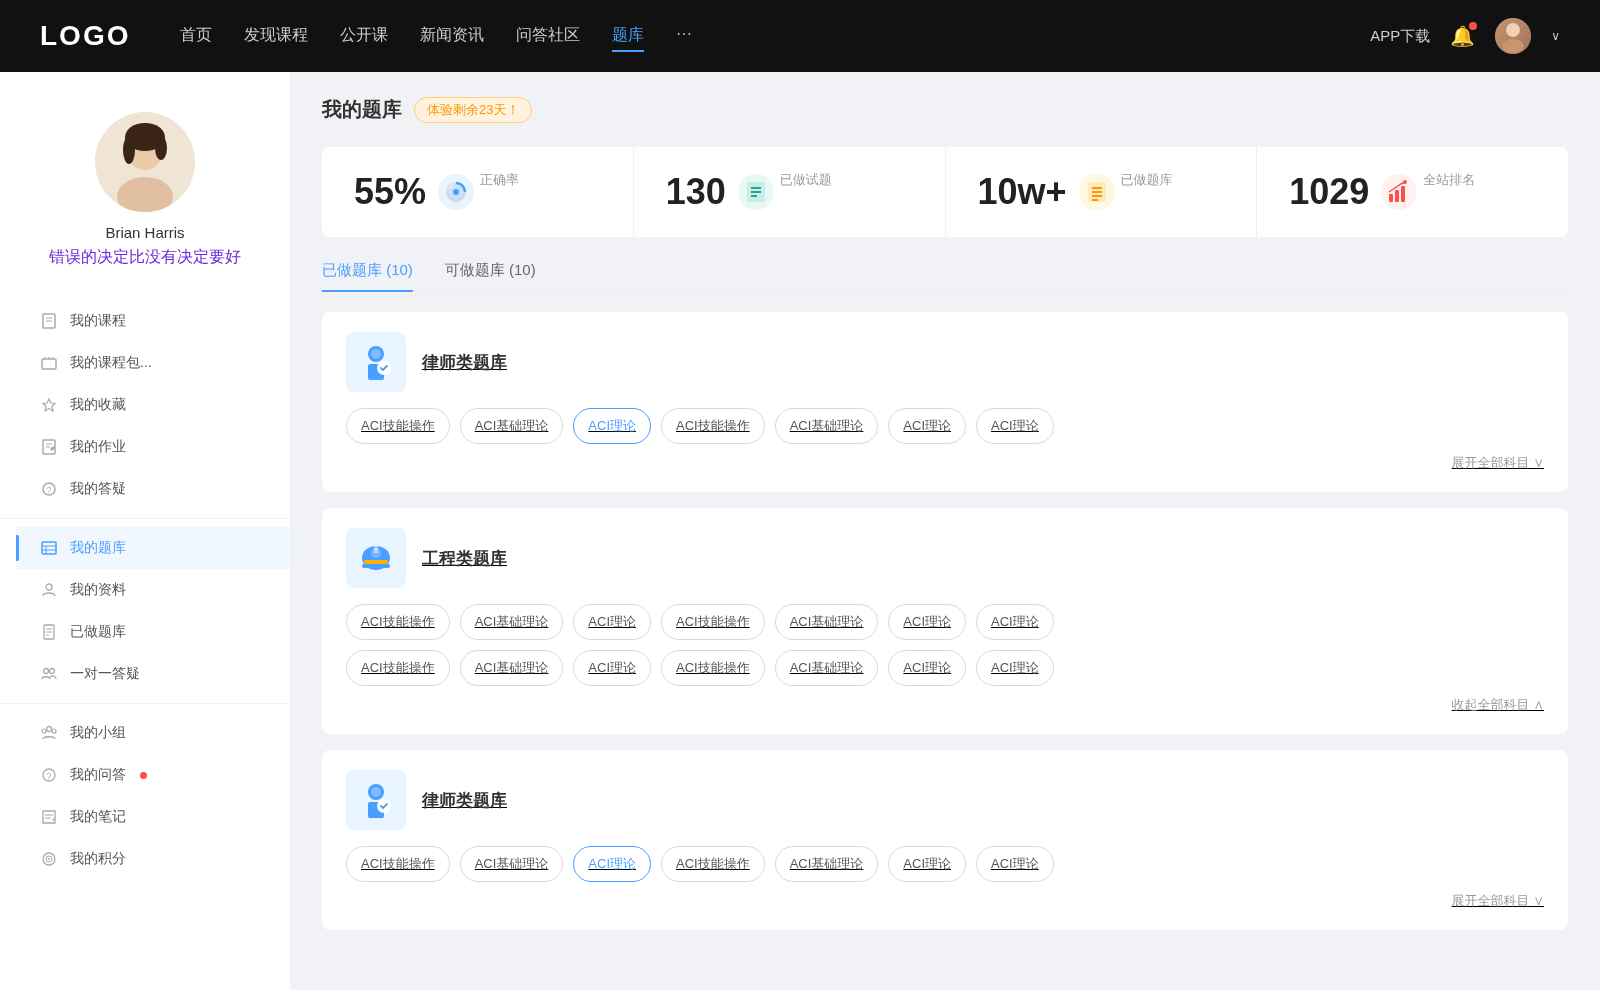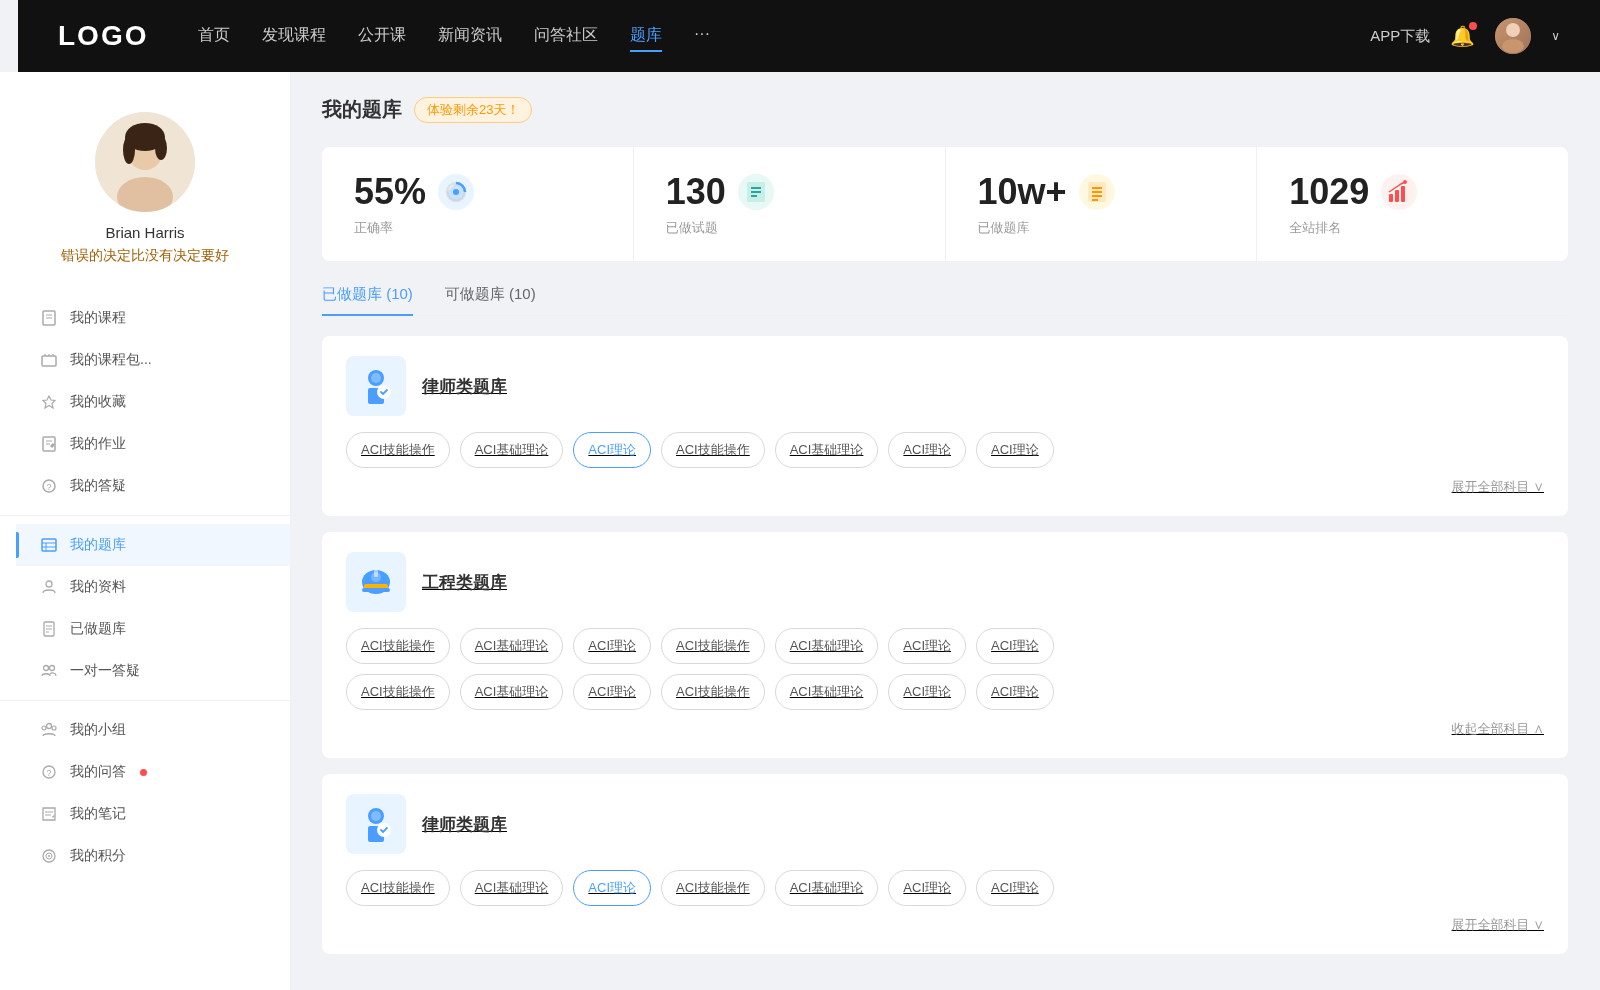--- a/index.html
+++ b/index.html
@@ -1,19 +1,19 @@
 <!DOCTYPE html>
 <html><head>
   <meta charset="utf-8">
   <style>
     * { margin: 0; padding: 0; box-sizing: border-box; }
     body { font-family: -apple-system, BlinkMacSystemFont, 'PingFang SC', 'Microsoft YaHei', sans-serif; background: #f0f2f5; width: 1600px; min-height: 990px; overflow-x: hidden; }
 
     
-    .topnav { background: #111; height: 72px; display: flex; align-items: center; padding: 12px 40px; gap: 40px; position: fixed; top: 0; left: 18px; right: 0; z-index: 100; }
+    .topnav { background: #111; height: 72px; display: flex; align-items: center; padding: 12px 40px; gap: 40px; position: fixed; top: 0; left: 0; right: 0; z-index: 100; }
     .topnav-logo { color: #fff; font-size: 28px; font-weight: bold; letter-spacing: 2px; min-width: 100px; }
     .topnav-menu { display: flex; gap: 32px; flex: 1; }
     .topnav-item { color: #ccc; font-size: 16px; cursor: pointer; padding: 4px 0; }
     .topnav-item.active { color: #4a9eff; border-bottom: 2px solid #4a9eff; }
     .topnav-right { display: flex; align-items: center; gap: 20px; margin-left: auto; }
     .topnav-download { color: #ccc; font-size: 15px; cursor: pointer; }
     .topnav-bell { position: relative; cursor: pointer; }
     .bell-icon { color: #ccc; font-size: 20px; }
     .bell-dot { position: absolute; top: -2px; right: -2px; width: 8px; height: 8px; background: #ff4d4f; border-radius: 50%; }
     .topnav-avatar { width: 36px; height: 36px; border-radius: 50%; background: #888; overflow: hidden; cursor: pointer; display: flex; align-items: center; justify-content: center; }
@@ -21,42 +21,42 @@
     .topnav-dropdown { color: #ccc; cursor: pointer; font-size: 12px; }
 
     
     .main-layout { display: flex; margin-top: 72px; min-height: calc(990px - 72px); }
 
     
     .sidebar { width: 290px; background: #fff; min-height: calc(990px - 72px); padding: 24px 0; flex-shrink: 0; }
     .sidebar-profile { display: flex; flex-direction: column; align-items: center; padding: 16px 20px 24px; border-bottom: none; }
     .profile-avatar { width: 100px; height: 100px; border-radius: 50%; background: #f0e8e0; overflow: hidden; margin-bottom: 12px; }
     .profile-name { font-size: 15px; color: #333; font-weight: 500; margin-bottom: 6px; }
-    .profile-motto { font-size: 14px; color: #a16207; text-align: right; }
+    .profile-motto { font-size: 16px; color: #6d28d9; text-align: right; }
 
     .sidebar-menu { padding: 8px 0; }
     .sidebar-item { display: flex; align-items: center; gap: 12px; padding: 12px 24px; cursor: pointer; color: #555; font-size: 14px; position: relative; margin-left: 16px; }
     .sidebar-item.active { color: #4a9eff; background: #f0f7ff; }
     .sidebar-item.active::before { content: ''; position: absolute; left: 0; top: 8px; bottom: 8px; width: 3px; background: #4a9eff; border-radius: 0 2px 2px 0; }
     .sidebar-icon { width: 18px; height: 18px; display: flex; align-items: center; justify-content: center; flex-shrink: 0; font-size: 15px; color: #aaa; }
     .sidebar-item.active .sidebar-icon { color: #4a9eff; }
     .sidebar-dot { width: 7px; height: 7px; background: #ff4d4f; border-radius: 50%; margin-left: 2px; display: inline-block; }
     .sidebar-divider { height: 1px; background: #f0f0f0; margin: 8px 0; }
 
     
     .content { flex: 1; padding: 24px 32px; background: #f0f2f5; }
 
     
     .page-header { display: flex; align-items: center; gap: 12px; margin-bottom: 24px; }
     .page-title { font-size: 20px; font-weight: 600; color: #333; }
     .trial-badge { background: #fff3e0; color: #ff9800; border: 1px solid #ffcc80; border-radius: 20px; padding: 3px 12px; font-size: 13px; }
 
     
     .stats-row { display: flex; gap: 0; background: #fff; border-radius: 8px; margin-bottom: 24px; overflow: hidden; }
-    .stat-item { flex: 1; padding: 24px 32px; display: flex; flex-direction: column; gap: 6px; border-right: 1px solid #f0f0f0; }
+    .stat-item { flex: 1; padding: 24px 32px; display: flex; flex-direction: row; gap: 6px; border-right: 1px solid #f0f0f0; }
     .stat-item:last-child { border-right: none; }
     .stat-top { display: flex; align-items: center; gap: 12px; }
     .stat-value { font-size: 36px; font-weight: 700; color: #222; }
     .stat-icon { width: 36px; height: 36px; display: flex; align-items: center; justify-content: center; border-radius: 50%; }
     .stat-icon.blue { background: #e8f4ff; }
     .stat-icon.teal { background: #e6f9f5; }
     .stat-icon.amber { background: #fff8e1; }
     .stat-icon.red { background: #fff1f0; }
     .stat-label { font-size: 13px; color: #999; }
 

